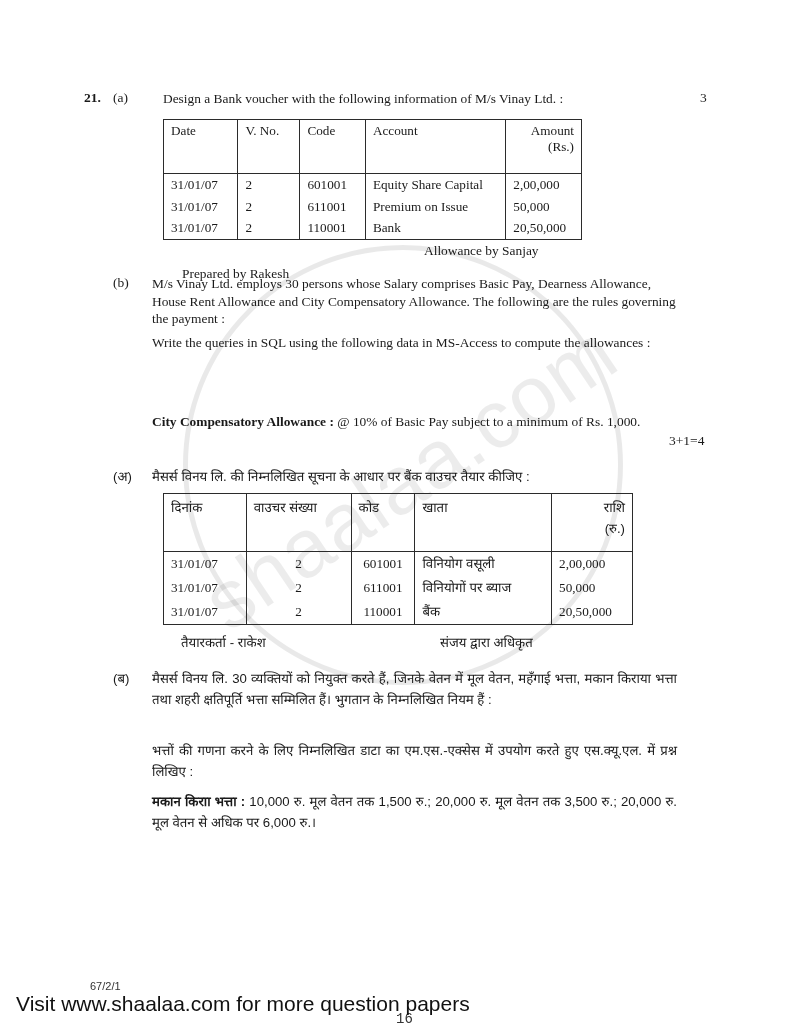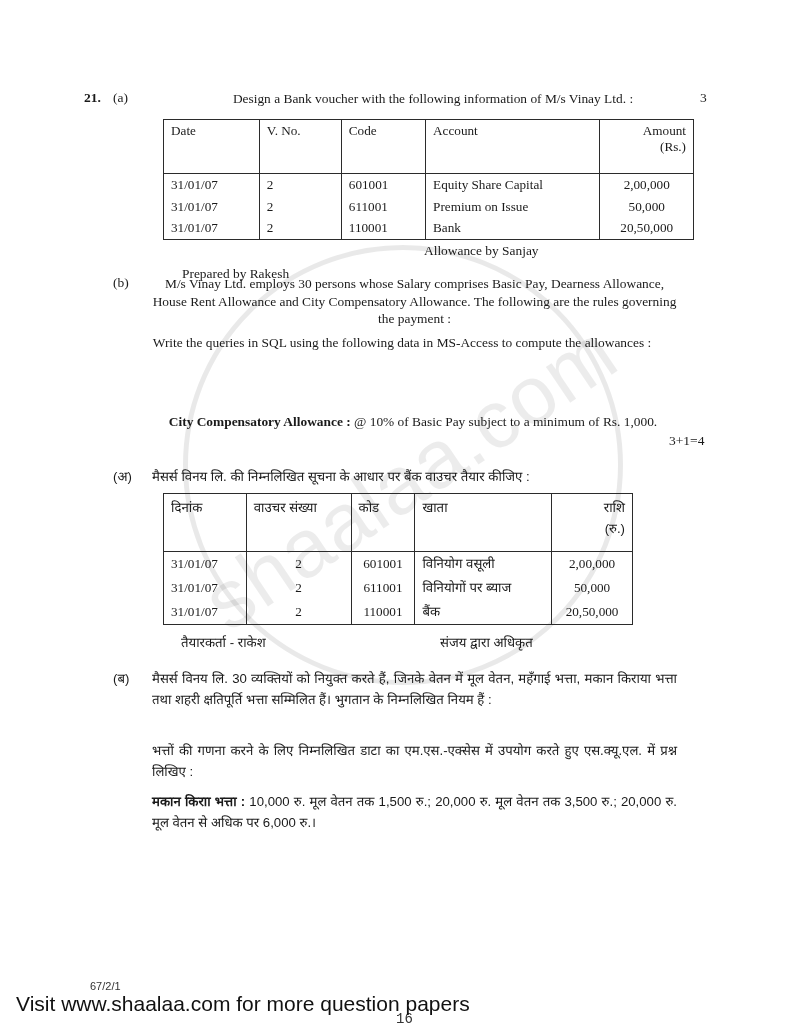--- a/index.html
+++ b/index.html
@@ -60,21 +60,21 @@
   .qnum {
     font-weight: bold;
     font-size: 13.5px;
   }
   .part-label {
     font-size: 13.5px;
   }
   .body-text {
     font-size: 13.4px;
     line-height: 17.6px;
-    text-align: center;
+    text-align: left;
   }
   .hindi {
     font-family: "Liberation Sans", "DejaVu Sans", sans-serif;
     font-size: 13.2px;
     line-height: 21px;
   }
   .hindi-b { font-weight: bold; }
   .marks {
     font-size: 13.5px;
   }
@@ -102,26 +102,26 @@
     height: 21.5px;
     line-height: 21.5px;
     padding-top: 0;
     padding-bottom: 0;
     border-top: none;
     border-bottom: none;
   }
   table.voucher tbody tr:first-child td { border-top: 1px solid #2b2b2b; }
   table.voucher tbody tr:last-child td { border-bottom: 1px solid #2b2b2b; }
 
-  .ta-r { text-align: center; }
+  .ta-r { text-align: left; }
   .ta-c { text-align: center; }
   .amt-head { display: block; text-align: right; }
 
   
-  #table-english { left: 163px; top: 119px; width: 531px; }
+  #table-english { left: 163px; top: 119px; width: 419px; }
   #table-english col.c1 { width: 83px; }
   #table-english col.c2 { width: 71px; }
   #table-english col.c3 { width: 73px; }
   #table-english col.c4 { width: 151px; }
   #table-english col.c5 { width: 81px; }
 
   
   #table-hindi { left: 163px; top: 493px; width: 470px; }
   #table-hindi col.c1 { width: 83px; }
   #table-hindi col.c2 { width: 105px; }

